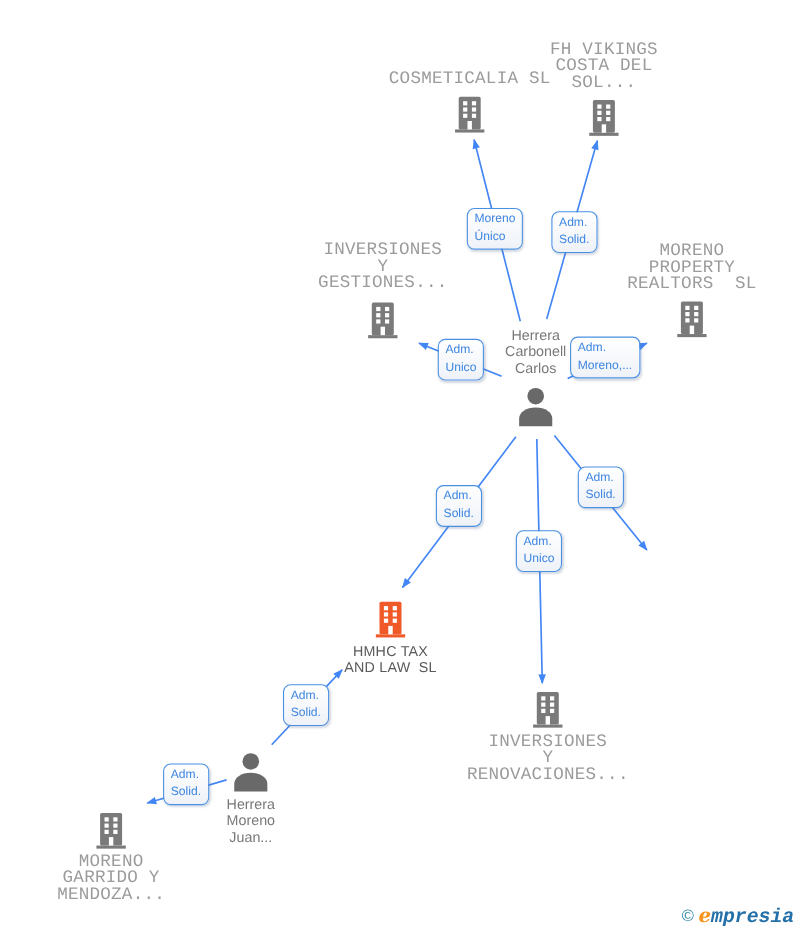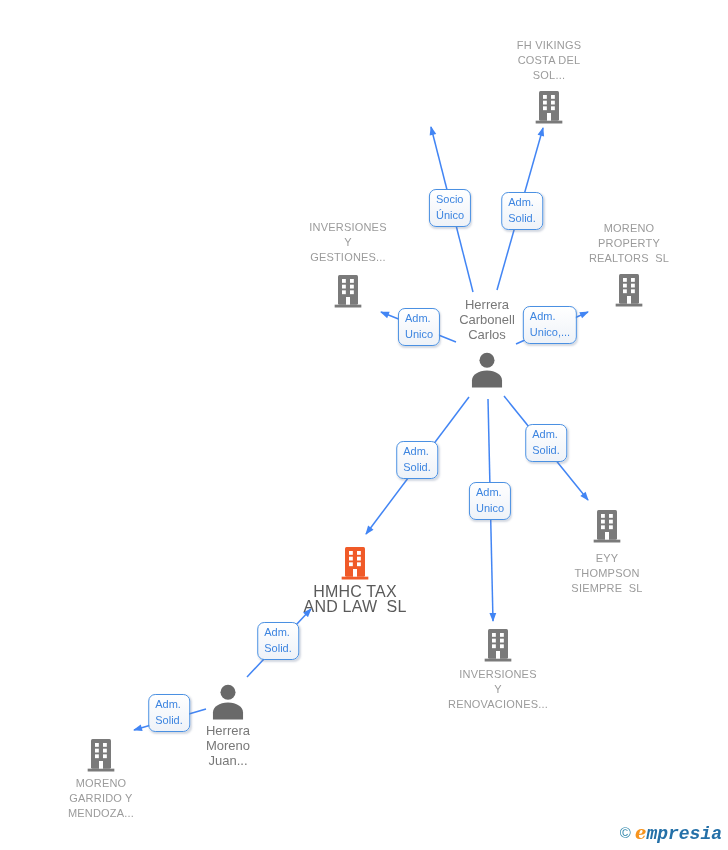--- a/index.html
+++ b/index.html
@@ -2,22 +2,22 @@
 <html><head>
 <meta charset="utf-8">
 <style>
   html,body{margin:0;padding:0;background:#ffffff;}
   .canvas{position:relative;width:728px;height:850px;background:#ffffff;overflow:hidden;
           font-family:"Liberation Sans", sans-serif;}
   .edges{position:absolute;left:0;top:0;pointer-events:none;}
   .node{position:absolute;width:160px;text-align:center;}
   .node .icon{display:block;margin-left:auto;margin-right:auto;line-height:0;}
   .nlabel{white-space:pre-wrap;}
-  .company{font-size:11px;line-height:15px;color:#9b9b9b;letter-spacing:0.2px;}
-  .company-strong{font-size:16px;line-height:15px;color:#5a5a5a;letter-spacing:0.2px;}
+  .company{font-size:16px;line-height:15px;color:#9b9b9b;letter-spacing:0.2px;font-family:Liberation Mono, monospace;}
+  .company-strong{font-size:13px;line-height:15px;color:#5a5a5a;letter-spacing:0.2px;}
   .person-name{font-size:13px;line-height:15px;color:#787878;}
   .b-gray{color:#7a7a7a;}
   .b-orange{color:#F05A28;}
   .p-gray{color:#696969;}
   .edge-label{position:absolute;transform:translate(-50%,-50%);width:min-content;
       border:1.5px solid #4a90e2;border-radius:7px;padding:2px 6px 3px 6px;
       background:linear-gradient(180deg,#ffffff 0%,#eef2f8 100%);
       color:#3d85e0;font-size:11px;line-height:15.5px;text-align:left;
       box-shadow:1px 1.5px 2px rgba(100,120,150,0.28);white-space:normal;}
   .footer-logo{position:absolute;right:6px;bottom:5px;font-size:18px;line-height:22px;
@@ -44,20 +44,38 @@
       <line x1="456" y1="342" x2="381" y2="312" marker-end="url(#arrow)"></line>
       <line x1="516" y1="344" x2="588" y2="312" marker-end="url(#arrow)"></line>
       <line x1="469" y1="397" x2="366" y2="534" marker-end="url(#arrow)"></line>
       <line x1="488" y1="399" x2="493" y2="621" marker-end="url(#arrow)"></line>
       <line x1="504" y1="396" x2="588" y2="500" marker-end="url(#arrow)"></line>
       <line x1="247" y1="677" x2="311" y2="609" marker-end="url(#arrow)"></line>
       <line x1="206" y1="709" x2="134" y2="730" marker-end="url(#arrow)"></line>
     </g>
   </svg>
 
+  <div class="node" style="left:347px;top:64px">
+    <div class="nlabel company">COSMETICALIA SL</div>
+    <span class="icon b-gray" style="margin-top:5px">
+      <svg width="40" height="40" viewBox="0 0 24 24">
+          <rect x="6" y="2.4" width="12" height="17.8" rx="0.9" fill="currentColor"></rect>
+          <rect x="4" y="20.2" width="16" height="1.7" fill="currentColor"></rect>
+          <g fill="#ffffff">
+            <rect x="8.4" y="4.8" width="2.3" height="2.3"></rect>
+            <rect x="13.2" y="4.8" width="2.3" height="2.3"></rect>
+            <rect x="8.4" y="8.2" width="2.3" height="2.3"></rect>
+            <rect x="13.2" y="8.2" width="2.3" height="2.3"></rect>
+            <rect x="8.4" y="11.6" width="2.3" height="2.3"></rect>
+            <rect x="13.2" y="11.6" width="2.3" height="2.3"></rect>
+            <rect x="10.8" y="15.6" width="2.4" height="4.6"></rect>
+          </g>
+        </svg>
+    </span>
+  </div>
 
   <div class="node" style="left:469px;top:38px">
     <div class="nlabel company">FH VIKINGS
 COSTA DEL
 SOL...</div>
     <span class="icon b-gray" style="margin-top:4px">
       <svg width="40" height="40" viewBox="0 0 24 24">
           <rect x="6" y="2.4" width="12" height="17.8" rx="0.9" fill="currentColor"></rect>
           <rect x="4" y="20.2" width="16" height="1.7" fill="currentColor"></rect>
           <g fill="#ffffff">
@@ -120,40 +138,20 @@
 Carbonell
 Carlos</div>
     <span class="icon p-gray" style="margin-top:7px">
       <svg width="42" height="42" viewBox="0 0 24 24">
           <circle cx="12" cy="6.4" r="4.3" fill="currentColor"></circle>
           <path d="M12 12.3c-4.9 0-8.6 2.5-8.6 5.7V22h17.2v-4c0-3.2-3.7-5.7-8.6-5.7z" fill="currentColor"></path>
         </svg>
     </span>
   </div>
 
-  <div class="node" style="left:527px;top:506px">
-    <span class="icon b-gray">
-      <svg width="40" height="40" viewBox="0 0 24 24">
-          <rect x="6" y="2.4" width="12" height="17.8" rx="0.9" fill="currentColor"></rect>
-          <rect x="4" y="20.2" width="16" height="1.7" fill="currentColor"></rect>
-          <g fill="#ffffff">
-            <rect x="8.4" y="4.8" width="2.3" height="2.3"></rect>
-            <rect x="13.2" y="4.8" width="2.3" height="2.3"></rect>
-            <rect x="8.4" y="8.2" width="2.3" height="2.3"></rect>
-            <rect x="13.2" y="8.2" width="2.3" height="2.3"></rect>
-            <rect x="8.4" y="11.6" width="2.3" height="2.3"></rect>
-            <rect x="13.2" y="11.6" width="2.3" height="2.3"></rect>
-            <rect x="10.8" y="15.6" width="2.4" height="4.6"></rect>
-          </g>
-        </svg>
-    </span>
-    <div class="nlabel company" style="margin-top:5px">EYY
-THOMPSON
-SIEMPRE  SL</div>
-  </div>
 
   <div class="node" style="left:275px;top:543px">
     <span class="icon b-orange">
       <svg width="40" height="40" viewBox="0 0 24 24">
           <rect x="6" y="2.4" width="12" height="17.8" rx="0.9" fill="currentColor"></rect>
           <rect x="4" y="20.2" width="16" height="1.7" fill="currentColor"></rect>
           <g fill="#ffffff">
             <rect x="8.4" y="4.8" width="2.3" height="2.3"></rect>
             <rect x="13.2" y="4.8" width="2.3" height="2.3"></rect>
             <rect x="8.4" y="8.2" width="2.3" height="2.3"></rect>
@@ -215,24 +213,24 @@
             <rect x="13.2" y="11.6" width="2.3" height="2.3"></rect>
             <rect x="10.8" y="15.6" width="2.4" height="4.6"></rect>
           </g>
         </svg>
     </span>
     <div class="nlabel company" style="margin-top:1px">MORENO
 GARRIDO Y
 MENDOZA...</div>
   </div>
 
-  <div class="edge-label" style="left:450px;top:208px">Socio Único</div>
+  <div class="edge-label" style="left:450px;top:208px">Moreno Único</div>
   <div class="edge-label" style="left:522px;top:211px">Adm. Solid.</div>
   <div class="edge-label" style="left:419px;top:327px">Adm. Unico</div>
-  <div class="edge-label" style="left:550px;top:325px">Adm. Unico,...</div>
+  <div class="edge-label" style="left:550px;top:325px">Adm. Moreno,...</div>
   <div class="edge-label" style="left:417px;top:460px">Adm. Solid.</div>
   <div class="edge-label" style="left:490px;top:501px">Adm. Unico</div>
   <div class="edge-label" style="left:546px;top:443px">Adm. Solid.</div>
   <div class="edge-label" style="left:278px;top:641px">Adm. Solid.</div>
   <div class="edge-label" style="left:169px;top:713px">Adm. Solid.</div>
 
   <div class="footer-logo">
     <span class="copy">©</span><span class="brand-e">e</span><span class="brand-rest">mpresia</span>
   </div>
 

